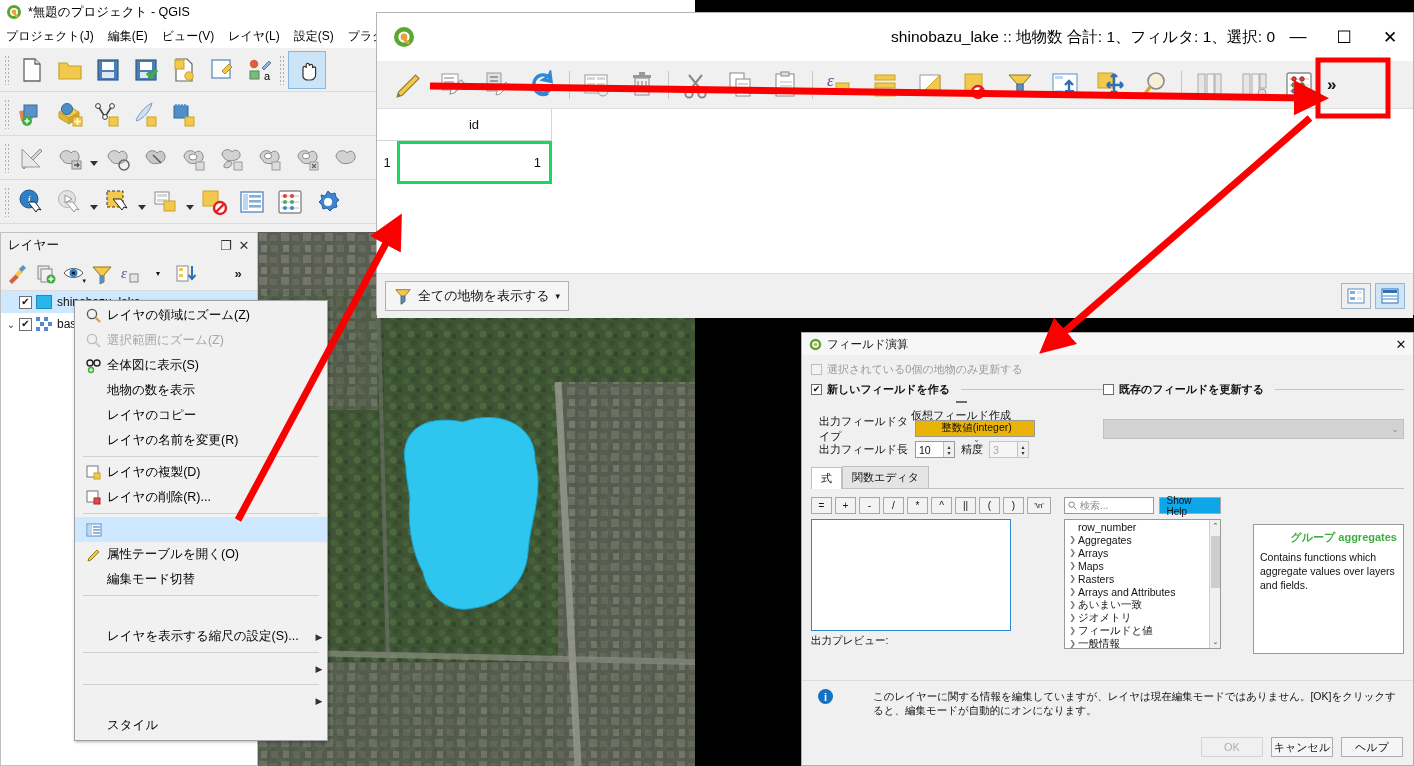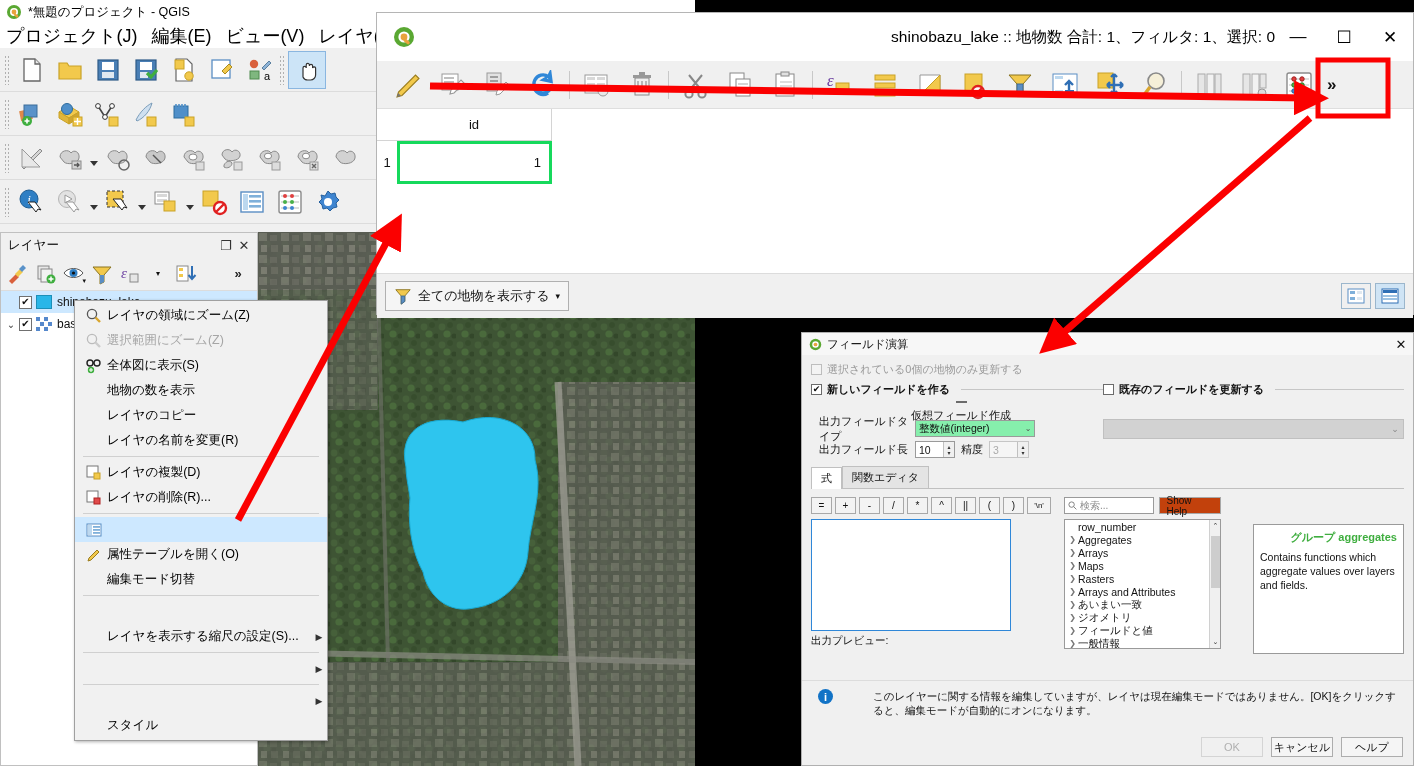--- a/index.html
+++ b/index.html
@@ -8,21 +8,21 @@
     width:1414px; height:766px; position:relative; overflow:hidden;
     font-family:"Liberation Sans", sans-serif; font-size:12px; color:#111;
     background:#000;
   }
   
   #qgis-main { position:absolute; left:0; top:0; width:695px; height:766px; background:#f0f0f0; }
   #title-bar { height:24px; background:#fff; display:flex; align-items:center; padding-left:6px; }
   #title-bar .qicon { width:16px; height:16px; margin-right:6px; }
   #title-bar .ttl { font-size:12.5px; color:#000; }
   #menu-bar { height:24px; background:#fff; display:flex; align-items:center; padding-left:6px; gap:14px; }
-  #menu-bar .mi { font-size:18px; color:#000; white-space:nowrap; }
+  #menu-bar .mi { font-size:12px; color:#000; white-space:nowrap; }
   .toolbar-row { height:44px; background:#f0f0f0; border-bottom:1px solid #dcdcdc; display:flex; align-items:center; padding-left:4px; }
   .tb-grip { width:6px; height:30px; margin-right:3px;
      background-image:radial-gradient(circle, #b0b0b0 1px, transparent 1px);
      background-size:3px 4px; }
   .tb-btn { width:38px; height:38px; display:flex; align-items:center; justify-content:center; position:relative; }
   .tb-btn.sel { background:#cce4f7; border:1px solid #8ab6e0; }
   .tb-arrow { width:10px; height:38px; display:flex; align-items:flex-end; justify-content:center; padding-bottom:11px; }
   .tb-arrow::after { content:""; border-left:4px solid transparent; border-right:4px solid transparent; border-top:5px solid #333; }
   
   #layers-panel { position:absolute; left:0; top:232px; width:258px; height:534px; background:#f0f0f0; border:1px solid #c0c0c0; }
@@ -78,36 +78,36 @@
   #calc-body { padding:6px 9px 0 9px; font-size:11px; }
   .cb-line { display:flex; align-items:center; gap:5px; height:16px; }
   .ckbox { width:11px; height:11px; border:1px solid #6b6b6b; background:#fff; display:inline-flex; align-items:center; justify-content:center; font-size:9px; line-height:1; }
   .ckbox.disabled { border-color:#bdbdbd; background:#f3f3f3; }
   .grp-line { flex:1; height:1px; background:#c6c6c6; margin-left:6px; }
   .dim { color:#9a9a9a; }
   .bold { font-weight:bold; }
   .frow { display:flex; align-items:center; height:19px; margin-top:2px; }
   .flabel { width:96px; font-size:11px; }
   .finput { height:17px; border:1px solid #9a9a9a; background:#fff; }
-  .fselect { height:17px; border:1px solid #9a9a9a; background:#86efac; display:flex; align-items:center; padding-left:3px; font-size:10.5px; }
+  .fselect { height:17px; border:1px solid #9a9a9a; background:#eab308; display:flex; align-items:center; padding-left:3px; font-size:10.5px;flex-direction:column; }
   .fselect .cv { flex:1; }
   .fselect .ch { width:12px; text-align:center; color:#555; font-size:8px; }
   .spin { height:17px; border:1px solid #9a9a9a; background:#fff; display:flex; align-items:center; font-size:10.5px; }
   .spin .sv { flex:1; padding-left:3px; }
   .spin .sb { width:11px; height:100%; border-left:1px solid #c0c0c0; background:#f0f0f0; display:flex; flex-direction:column; align-items:center; justify-content:center; font-size:6px; line-height:6px; color:#333; }
   .spin.disabled { border-color:#c6c6c6; background:#f5f5f5; color:#aaa; }
   #exist-combo { height:20px; background:#d2d2d2; border:1px solid #c0c0c0; display:flex; align-items:center; }
   #exist-combo .ch { margin-left:auto; width:16px; text-align:center; color:#8a8a8a; font-size:9px; }
   #tabs { display:flex; margin-top:7px; border-bottom:1px solid #c0c0c0; }
   .tab { padding:3px 9px 3px 9px; font-size:11px; border:1px solid #c0c0c0; border-bottom:none; background:#e4e4e4; }
   .tab.active { background:#fff; position:relative; top:1px; }
   .opbtn { width:21px; height:17px; border:1px solid #a8a8a8; background:#f3f3f3; display:flex; align-items:center; justify-content:center; font-size:10px; margin-right:3px; }
   #expr-box { width:200px; height:112px; border:1px solid #2f87d8; background:#fff; }
   .srch { height:17px; border:1px solid #9a9a9a; background:#fff; display:flex; align-items:center; padding-left:3px; gap:3px; font-size:10px; color:#8a8a8a; }
-  #helpbtn { height:17px; border:1px solid #a8a8a8; background:#c2410c; font-size:10px; display:flex; align-items:center; justify-content:center; padding:0 6px; }
+  #helpbtn { height:17px; border:1px solid #a8a8a8; background:#0ea5e9; font-size:10px; display:flex; align-items:center; justify-content:center; padding:0 6px; }
   #fn-list { width:157px; height:130px; border:1px solid #9a9a9a; background:#fff; overflow:hidden; position:relative; }
   .fn-item { height:13px; display:flex; align-items:center; font-size:10.5px; padding-left:2px; }
   .fn-item .ar { width:11px; text-align:center; color:#777; font-size:8px; }
   #fn-scroll { position:absolute; right:0; top:0; width:11px; height:100%; background:#f0f0f0; border-left:1px solid #d0d0d0; }
   #fn-scroll .thumb { position:absolute; left:1px; top:16px; width:9px; height:52px; background:#cdcdcd; }
   #fn-scroll .ar { position:absolute; left:0; width:11px; height:12px; display:flex; align-items:center; justify-content:center; font-size:7px; color:#333; }
   #help-pane { width:190px; height:130px; border:1px solid #9a9a9a; background:#fff; padding:5px 6px;margin-left:22px; }
   #help-pane .h { color:#3fae3f; font-weight:bold; font-size:11px; text-align:right; }
   #help-pane .b { font-size:10.5px; margin-top:5px; line-height:1.35; }
   #calc-footer { position:absolute; left:0; right:0; bottom:0; height:85px; background:#f0f0f0; border-top:1px solid #dcdcdc; }

